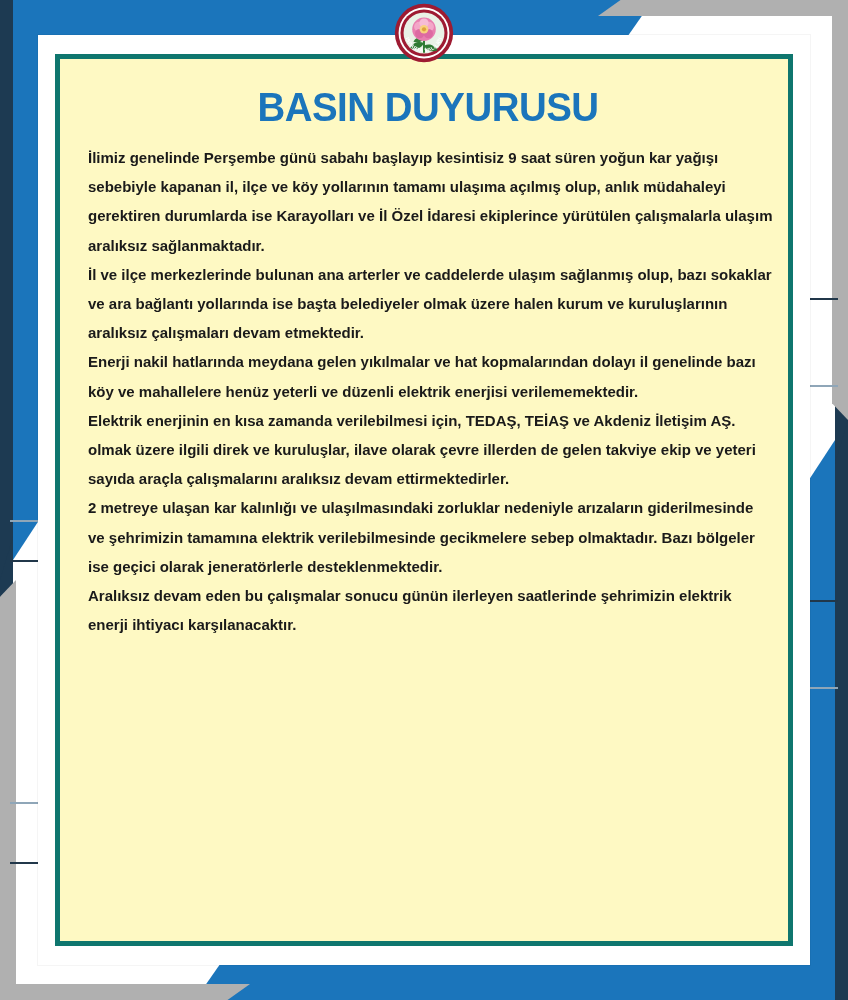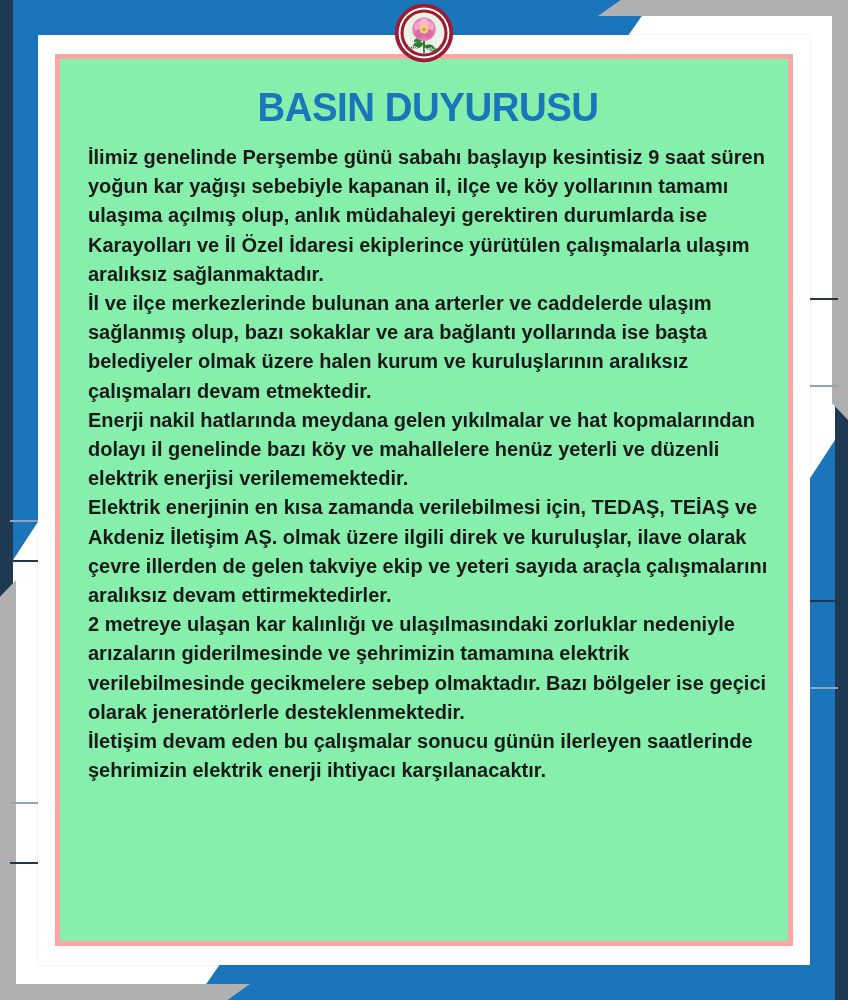--- a/index.html
+++ b/index.html
@@ -136,22 +136,22 @@
     height: 930px;
     background: #ffffff;
     box-shadow: 0 0 0 1px rgba(0,0,0,0.04);
   }
   .card-inner {
     position: absolute;
     left: 17px;
     top: 19px;
     right: 17px;
     bottom: 19px;
-    border: 5px solid #fca5a5;
-    background: #86efac;
+    border: 5px solid #0f766e;
+    background: #fef9c3;
     box-sizing: border-box;
     padding: 28px 14px 10px 22px;
     overflow: hidden;
   }
 
   
   .emblem {
     position: absolute;
     left: 50%;
     top: 2px;
@@ -171,21 +171,21 @@
     letter-spacing: -0.5px;
     line-height: 1;
     margin: 0 0 16px 0;
     transform: scaleX(0.96);
   }
 
   
   .body-text {
     color: #1a1a1a;
     font-family: "Liberation Sans", sans-serif;
-    font-size: 20px;
+    font-size: 15px;
     line-height: 29.2px;
     font-weight: 600;
     text-align: left;
     padding-left: 6px;
   }
   .body-text p {
     margin: 0;
   }
 </style>
 </head>
@@ -251,20 +251,20 @@
     <div class="card-inner">
 
       <h1 class="title">BASIN DUYURUSU</h1>
 
       <div class="body-text">
         <p>İlimiz genelinde Perşembe günü sabahı başlayıp kesintisiz 9 saat süren yoğun kar yağışı sebebiyle kapanan il, ilçe ve köy yollarının tamamı ulaşıma açılmış olup, anlık müdahaleyi gerektiren durumlarda ise Karayolları ve İl Özel İdaresi ekiplerince yürütülen çalışmalarla ulaşım aralıksız sağlanmaktadır.</p>
         <p>İl ve ilçe merkezlerinde bulunan ana arterler ve caddelerde ulaşım sağlanmış olup, bazı sokaklar ve ara bağlantı yollarında ise başta belediyeler olmak üzere halen kurum ve kuruluşlarının aralıksız çalışmaları devam etmektedir.</p>
         <p>Enerji nakil hatlarında meydana gelen yıkılmalar ve hat kopmalarından dolayı il genelinde bazı köy ve mahallelere henüz yeterli ve düzenli elektrik enerjisi verilememektedir.</p>
         <p>Elektrik enerjinin en kısa zamanda verilebilmesi için, TEDAŞ, TEİAŞ ve Akdeniz İletişim AŞ. olmak üzere ilgili direk ve kuruluşlar, ilave olarak çevre illerden de gelen takviye ekip ve yeteri sayıda araçla çalışmalarını aralıksız devam ettirmektedirler.</p>
         <p>2 metreye ulaşan kar kalınlığı ve ulaşılmasındaki zorluklar nedeniyle arızaların giderilmesinde ve şehrimizin tamamına elektrik verilebilmesinde gecikmelere sebep olmaktadır. Bazı bölgeler ise geçici olarak jeneratörlerle desteklenmektedir.</p>
-        <p>İletişim devam eden bu çalışmalar sonucu günün ilerleyen saatlerinde şehrimizin elektrik enerji ihtiyacı karşılanacaktır.</p>
+        <p>Aralıksız devam eden bu çalışmalar sonucu günün ilerleyen saatlerinde şehrimizin elektrik enerji ihtiyacı karşılanacaktır.</p>
 
       </div>
 
     </div>
   </div>
 
 </div>
 
 </body></html>

